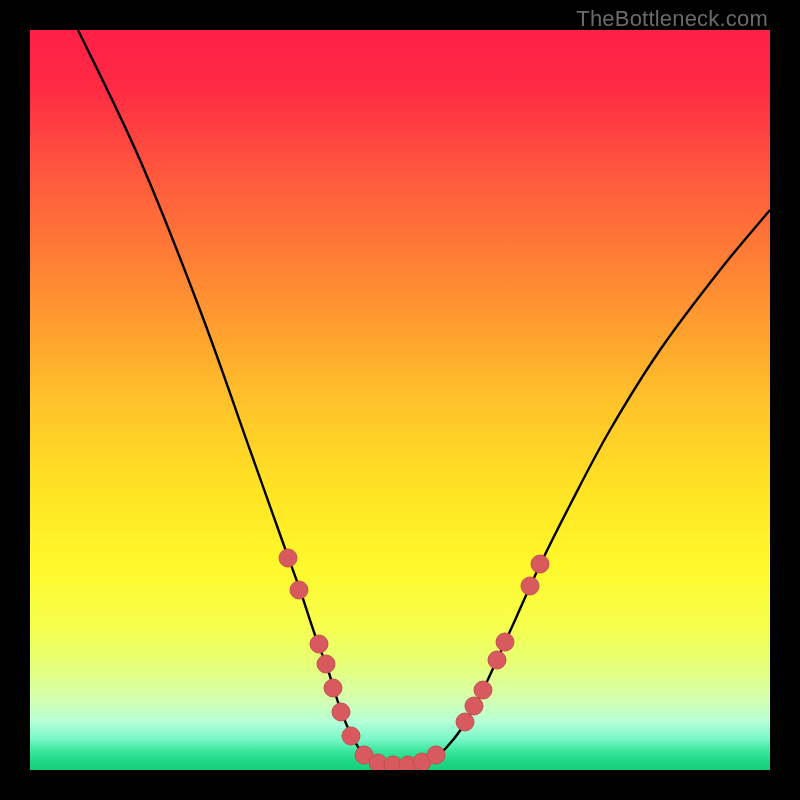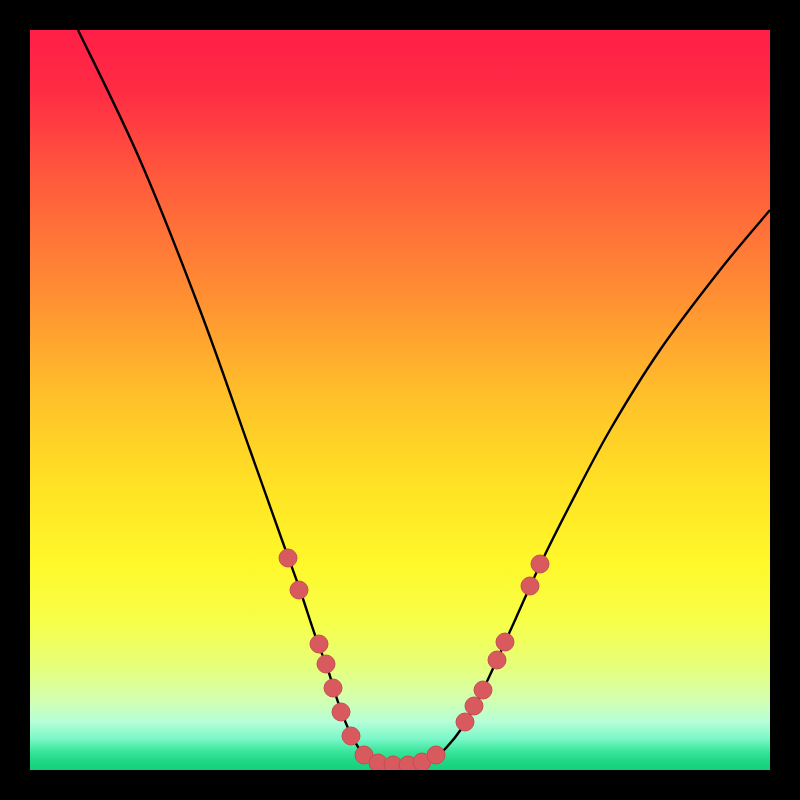--- a/index.html
+++ b/index.html
@@ -52,20 +52,21 @@
     width: 100%;
     height: 100%;
     z-index: 5;
   }
 </style>
 </head>
 <body>
 
 <div class="frame">
 
+  <div class="watermark">TheBottleneck.com</div>
 
   <div class="plot-area">
 
     <svg class="gradient" viewBox="0 0 740 740" preserveAspectRatio="none">
       <defs>
         <linearGradient id="bg-grad" x1="0" y1="0" x2="0" y2="1">
         <stop offset="0%" stop-color="#ff1f47"></stop>
             <stop offset="8%" stop-color="#ff2b44"></stop>
             <stop offset="20%" stop-color="#ff5a3d"></stop>
             <stop offset="35%" stop-color="#ff8c33"></stop>

